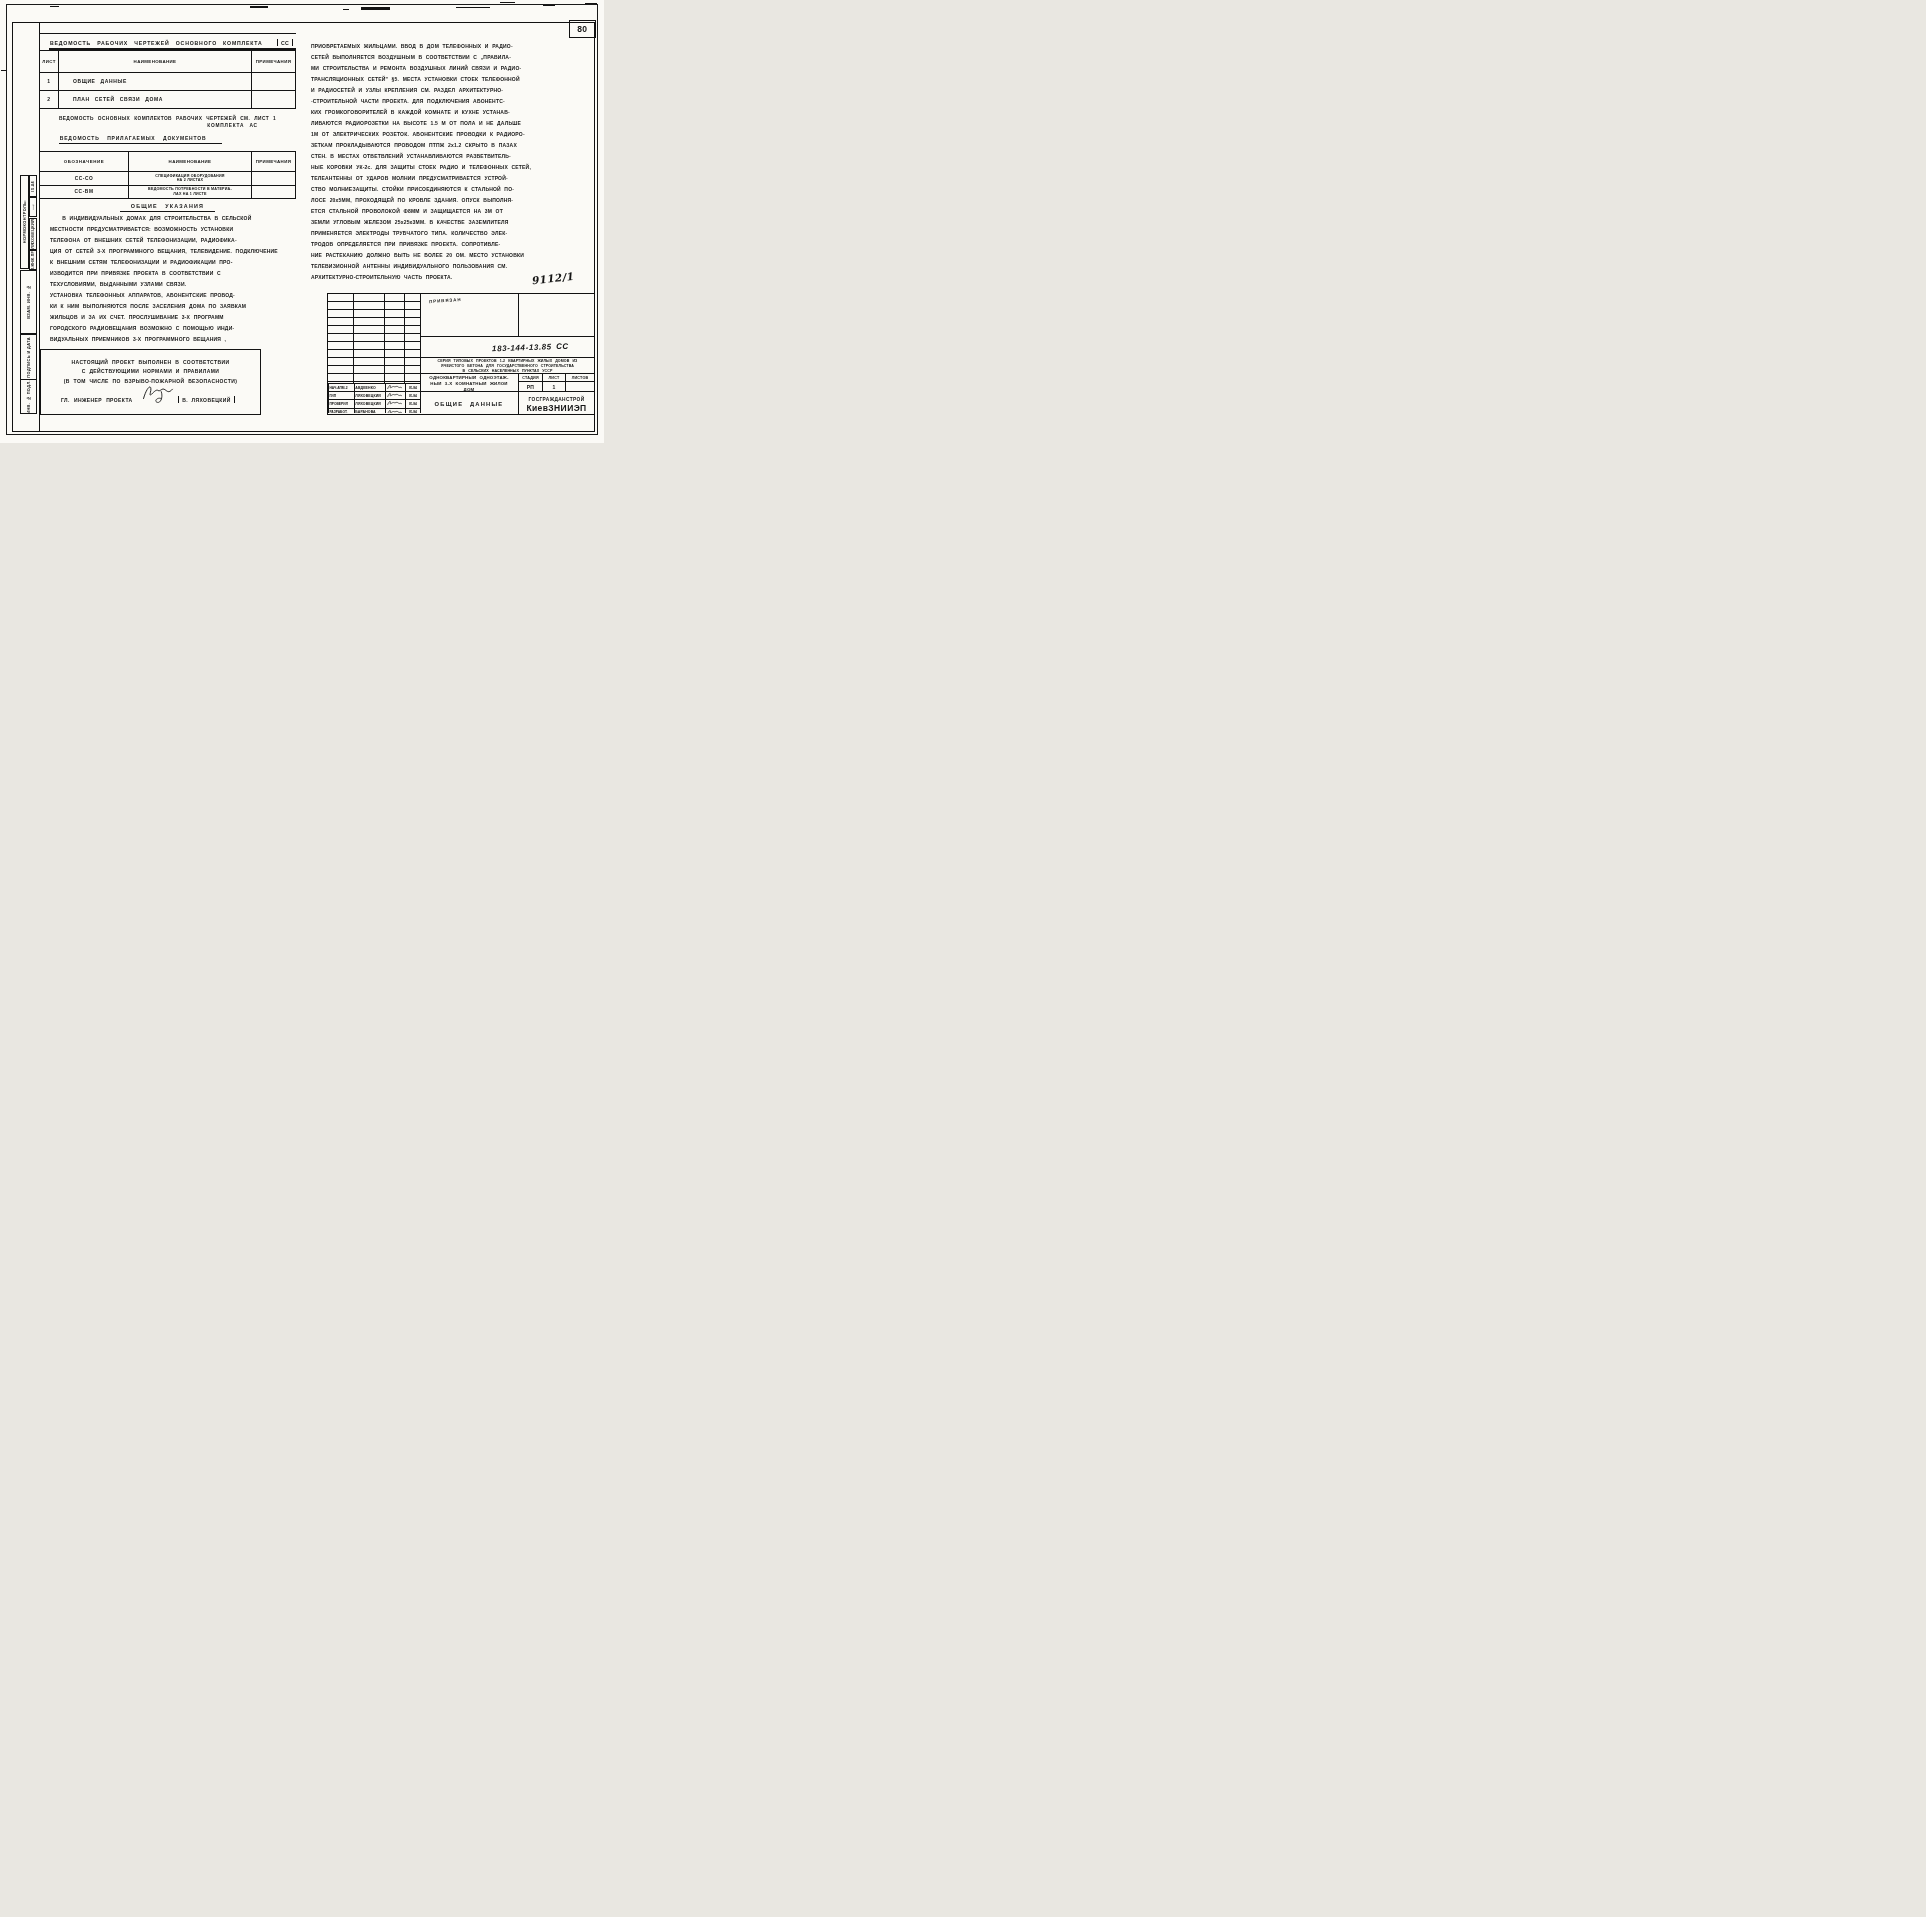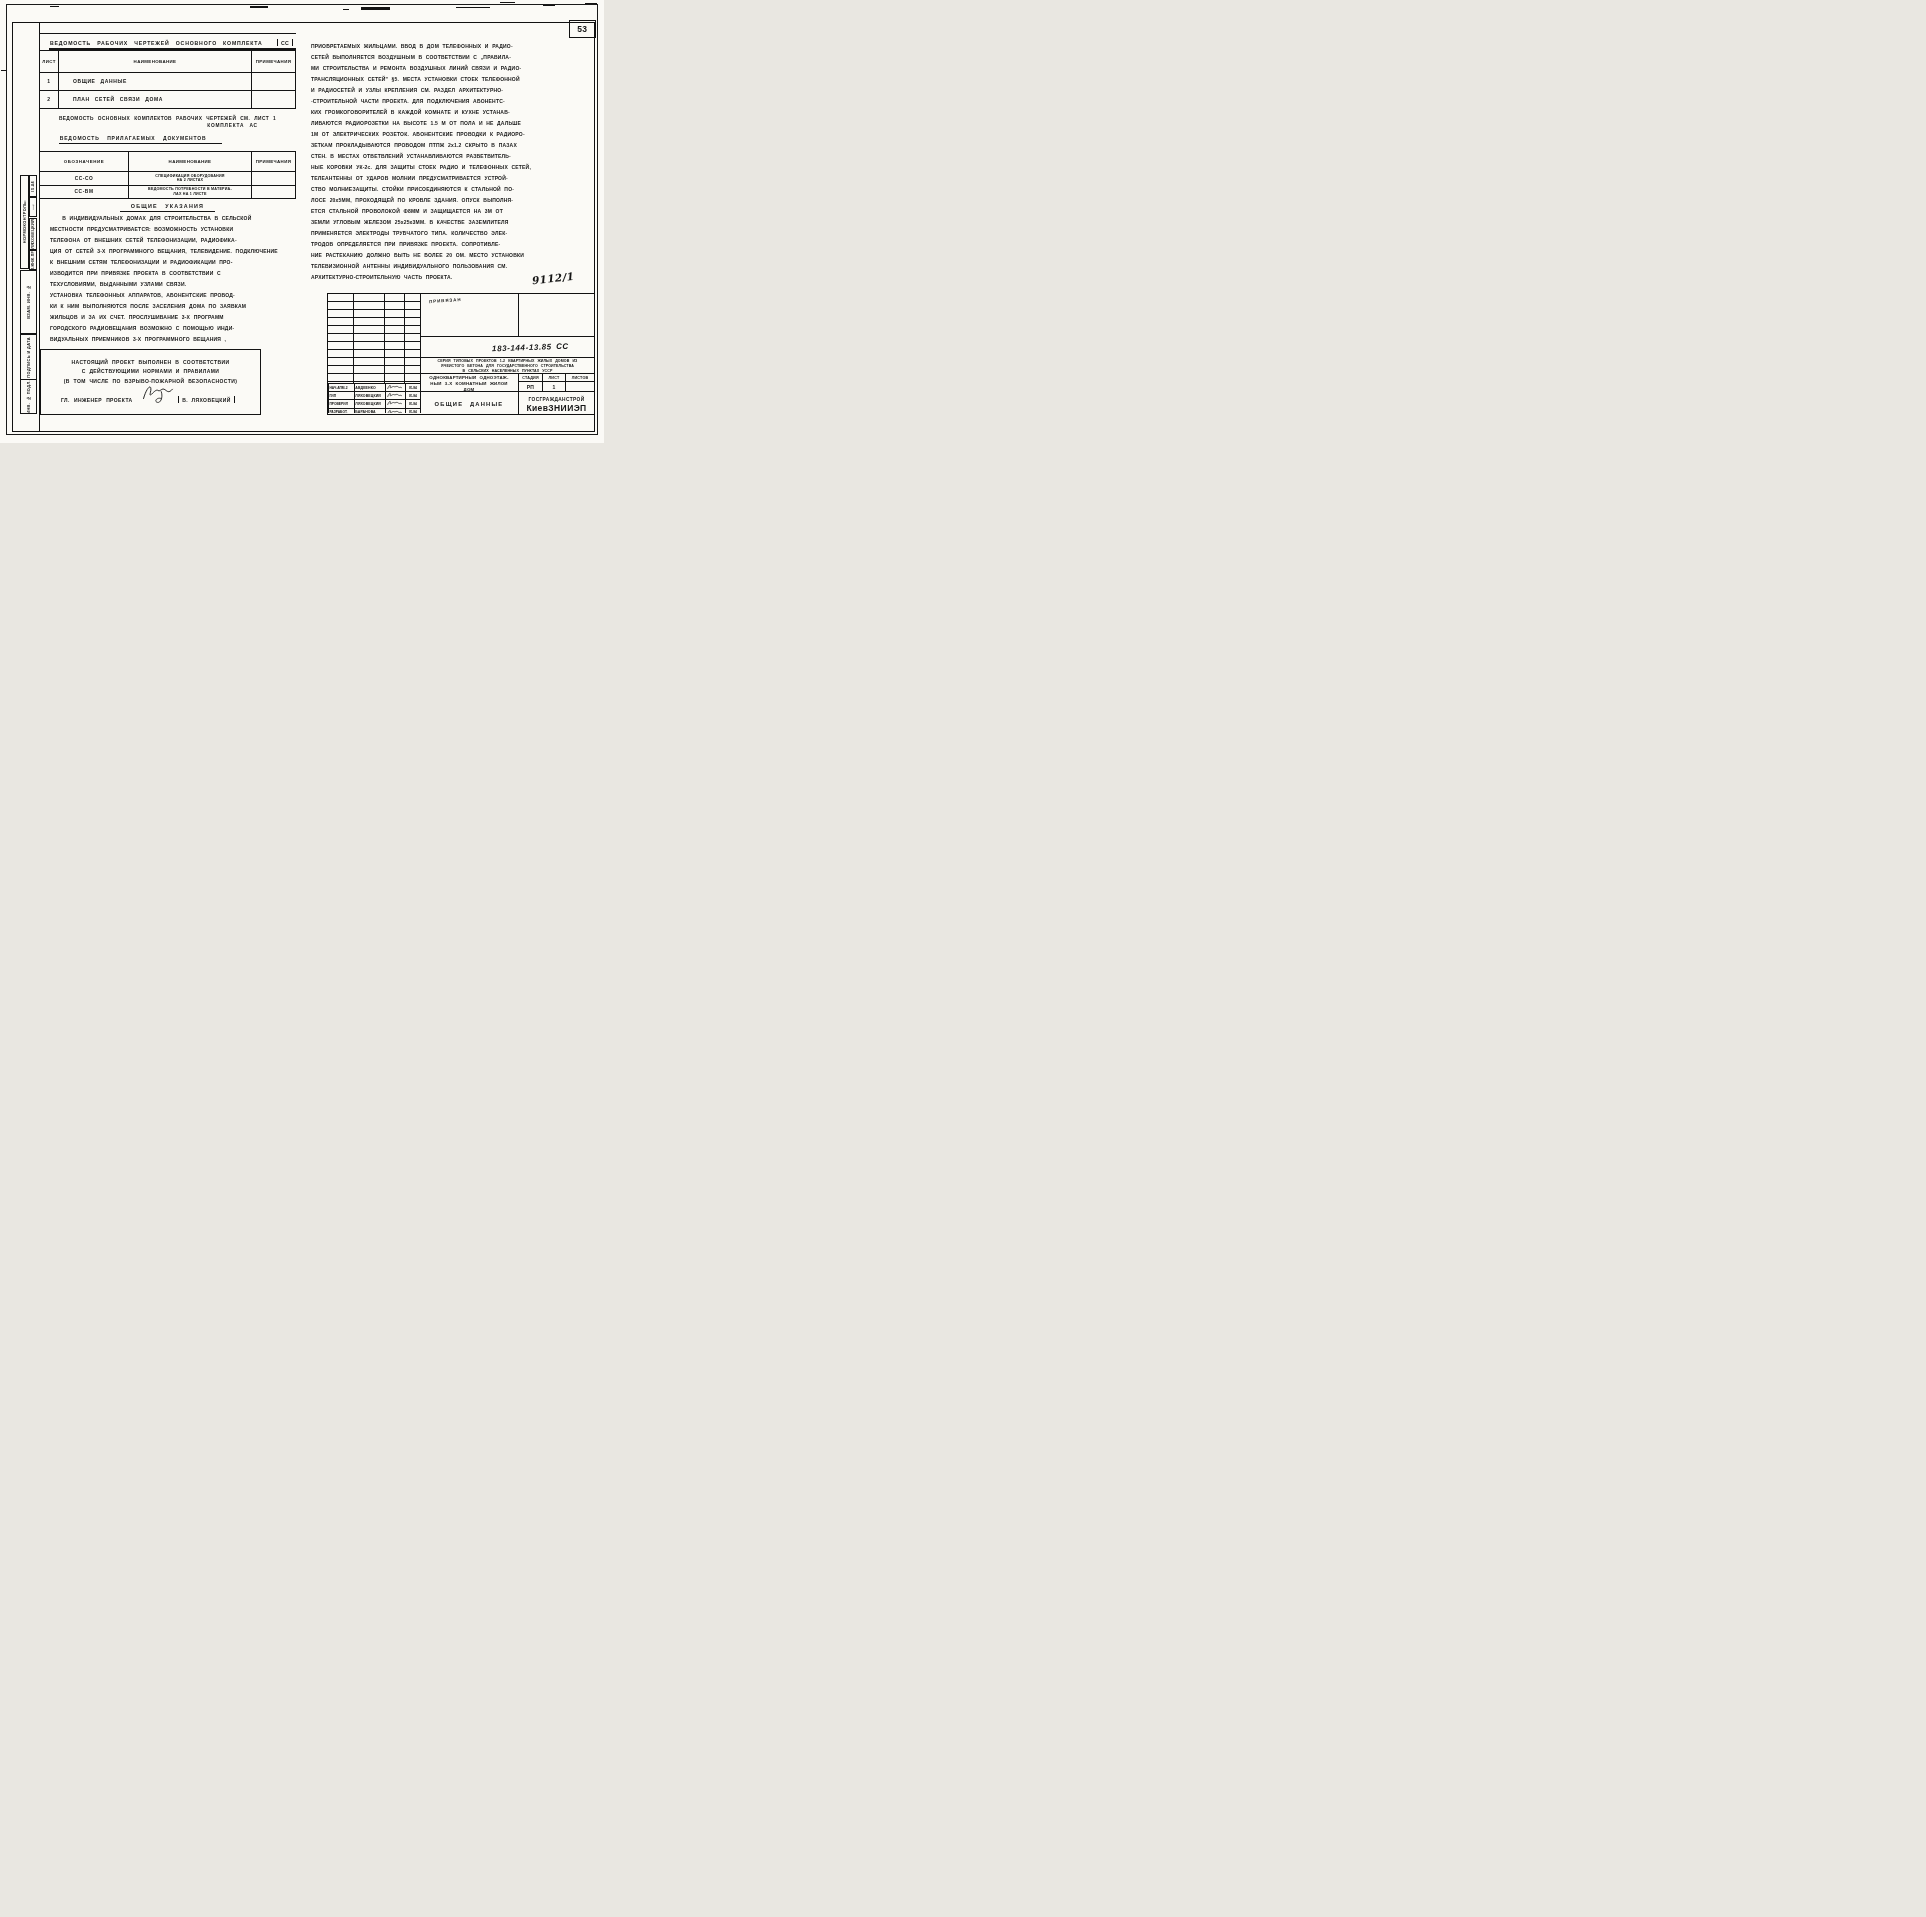--- a/index.html
+++ b/index.html
@@ -120,21 +120,21 @@
   <div class="mark" style="left:500px;top:1.9px;width:14.6px;height:0.8px"></div>
   <div class="mark" style="left:543px;top:4.6px;width:11.6px;height:1.2px"></div>
   <div class="mark" style="left:585px;top:2.7px;width:12.3px;height:1.2px"></div>
   <div class="mark" style="left:0.8px;top:70px;width:6.2px;height:0.8px"></div>
 
   <div class="abs outer-border"></div>
   <div class="abs main-frame"></div>
   <div class="abs content-divider"></div>
 
   <div class="abs pagenum-box ht">
-    <span>53</span>
+    <span>80</span>
   </div>
 
   <div class="abs sidecell" style="left:20px;top:175px;width:8.5px;height:94px">
     <span class="vt" style="font-size:3.9px">НОРМОКОНТРОЛЬ:</span>
   </div>
   <div class="abs sidecell" style="left:28.5px;top:175px;width:8.5px;height:22px">
     <span class="vt" style="font-size:3.7px">IX.84</span>
   </div>
   <div class="abs sidecell" style="left:28.5px;top:197px;width:8.5px;height:20.4px">
     <svg width="15.4" height="6.2" viewBox="0 0 40 16" style="transform:rotate(90deg)">

